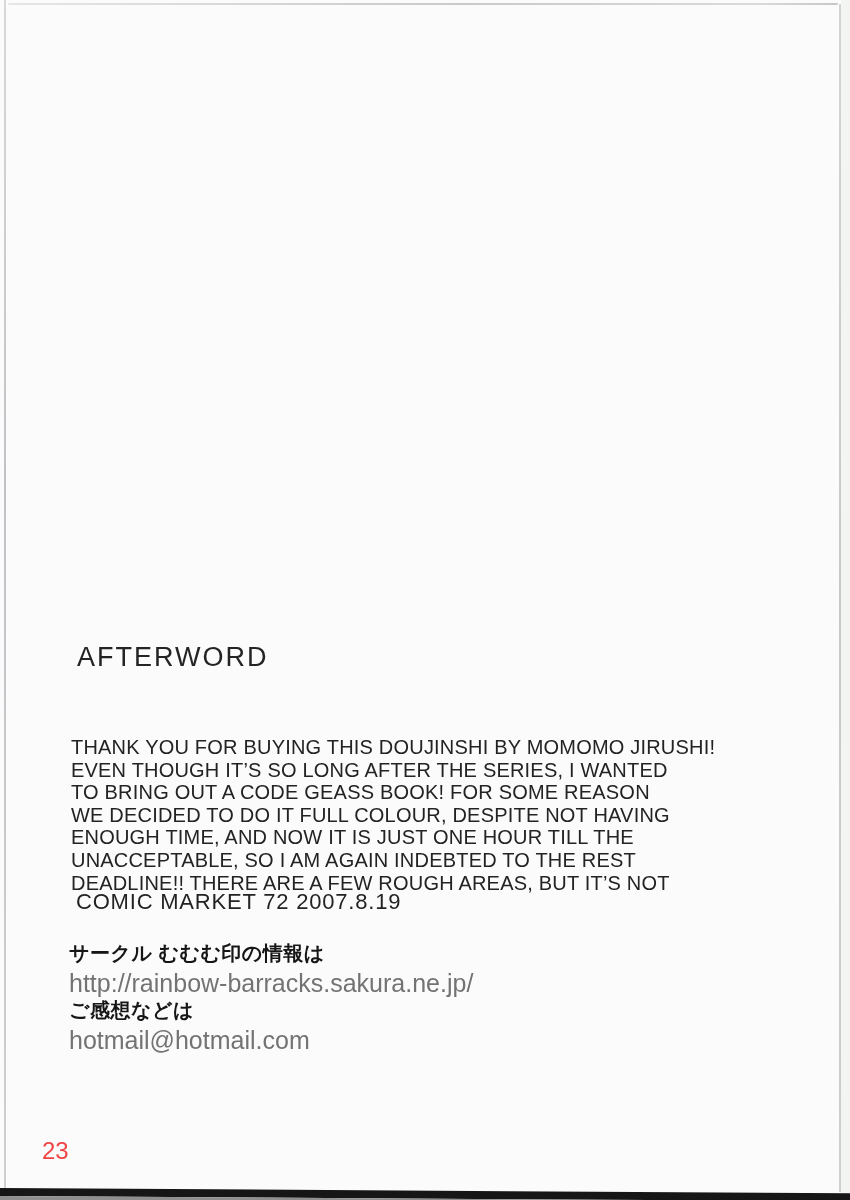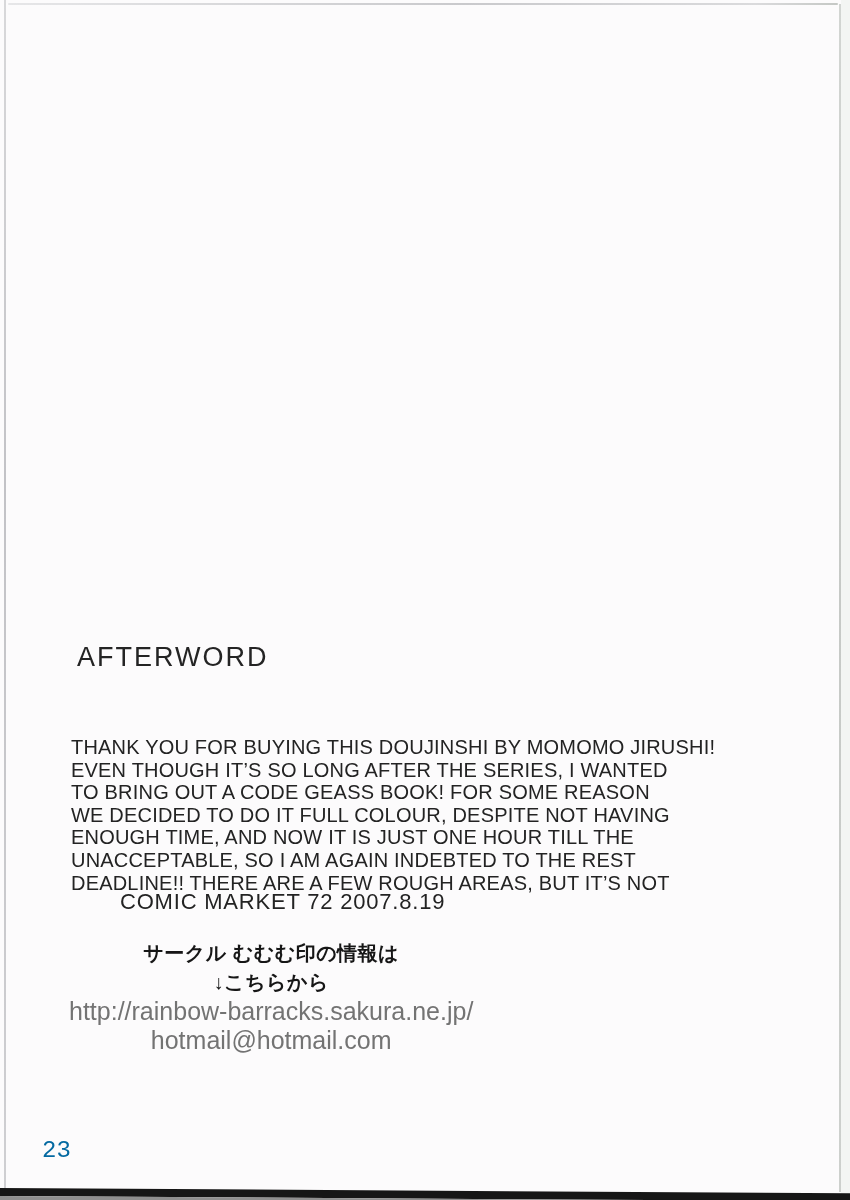--- a/index.html
+++ b/index.html
@@ -86,54 +86,52 @@
   .pline { white-space: pre; }
 
   
   .event {
     position: absolute;
     left: 76px; top: 889px;
     font-size: 22px;
     letter-spacing: 0.8px;
     color: #232323;
     white-space: nowrap;
-    margin-left: 44px;
   }
 
   
   .info {
     position: absolute;
     left: 69px; top: 940px;
     color: #161616;
   }
   .info div {
     height: 28.7px;
     white-space: pre;
-    text-align: center;
   }
   .jp {
     font-size: 20px;
     font-weight: 700;
     letter-spacing: 0.5px;
     font-family: "Liberation Sans", "DejaVu Sans", sans-serif;
   }
   .latin {
     font-size: 25px;
     font-weight: 400;
     letter-spacing: 0px;
     color: #737373;
   }
 
   
   .pagenum {
     position: absolute;
     left: 42px; top: 1137px;
     font-size: 24px;
-    font-family: Liberation Mono, monospace;
-    color: #0369a1;
+    font-family: Liberation Sans, sans-serif;
+    color: #ef4444;
   }
 </style>
 </head>
 <body>
 
 <div class="page">
 
   <div class="edge-top"></div>
   <div class="edge-left"></div>
   <div class="right-strip"></div>
@@ -148,22 +146,22 @@
     <div class="pline">WE DECIDED TO DO IT FULL COLOUR, DESPITE NOT HAVING</div>
     <div class="pline">ENOUGH TIME, AND NOW IT IS JUST ONE HOUR TILL THE</div>
     <div class="pline">UNACCEPTABLE, SO I AM AGAIN INDEBTED TO THE REST</div>
     <div class="pline">DEADLINE!! THERE ARE A FEW ROUGH AREAS, BUT IT’S NOT</div>
   </div>
 
   <div class="event">COMIC MARKET 72 2007.8.19</div>
 
   <div class="info">
     <div class="jp">サークル むむむ印の情報は</div>
-    <div class="jp">↓こちらから</div>
     <div class="latin">http://rainbow-barracks.sakura.ne.jp/</div>
+    <div class="jp">ご感想などは</div>
     <div class="latin">hotmail@hotmail.com</div>
   </div>
 
   <div class="pagenum">23</div>
 
   <div class="bottom-bar-wrap">
     <div class="bar-black"></div>
     <div class="bar-grey"></div>
   </div>
 

